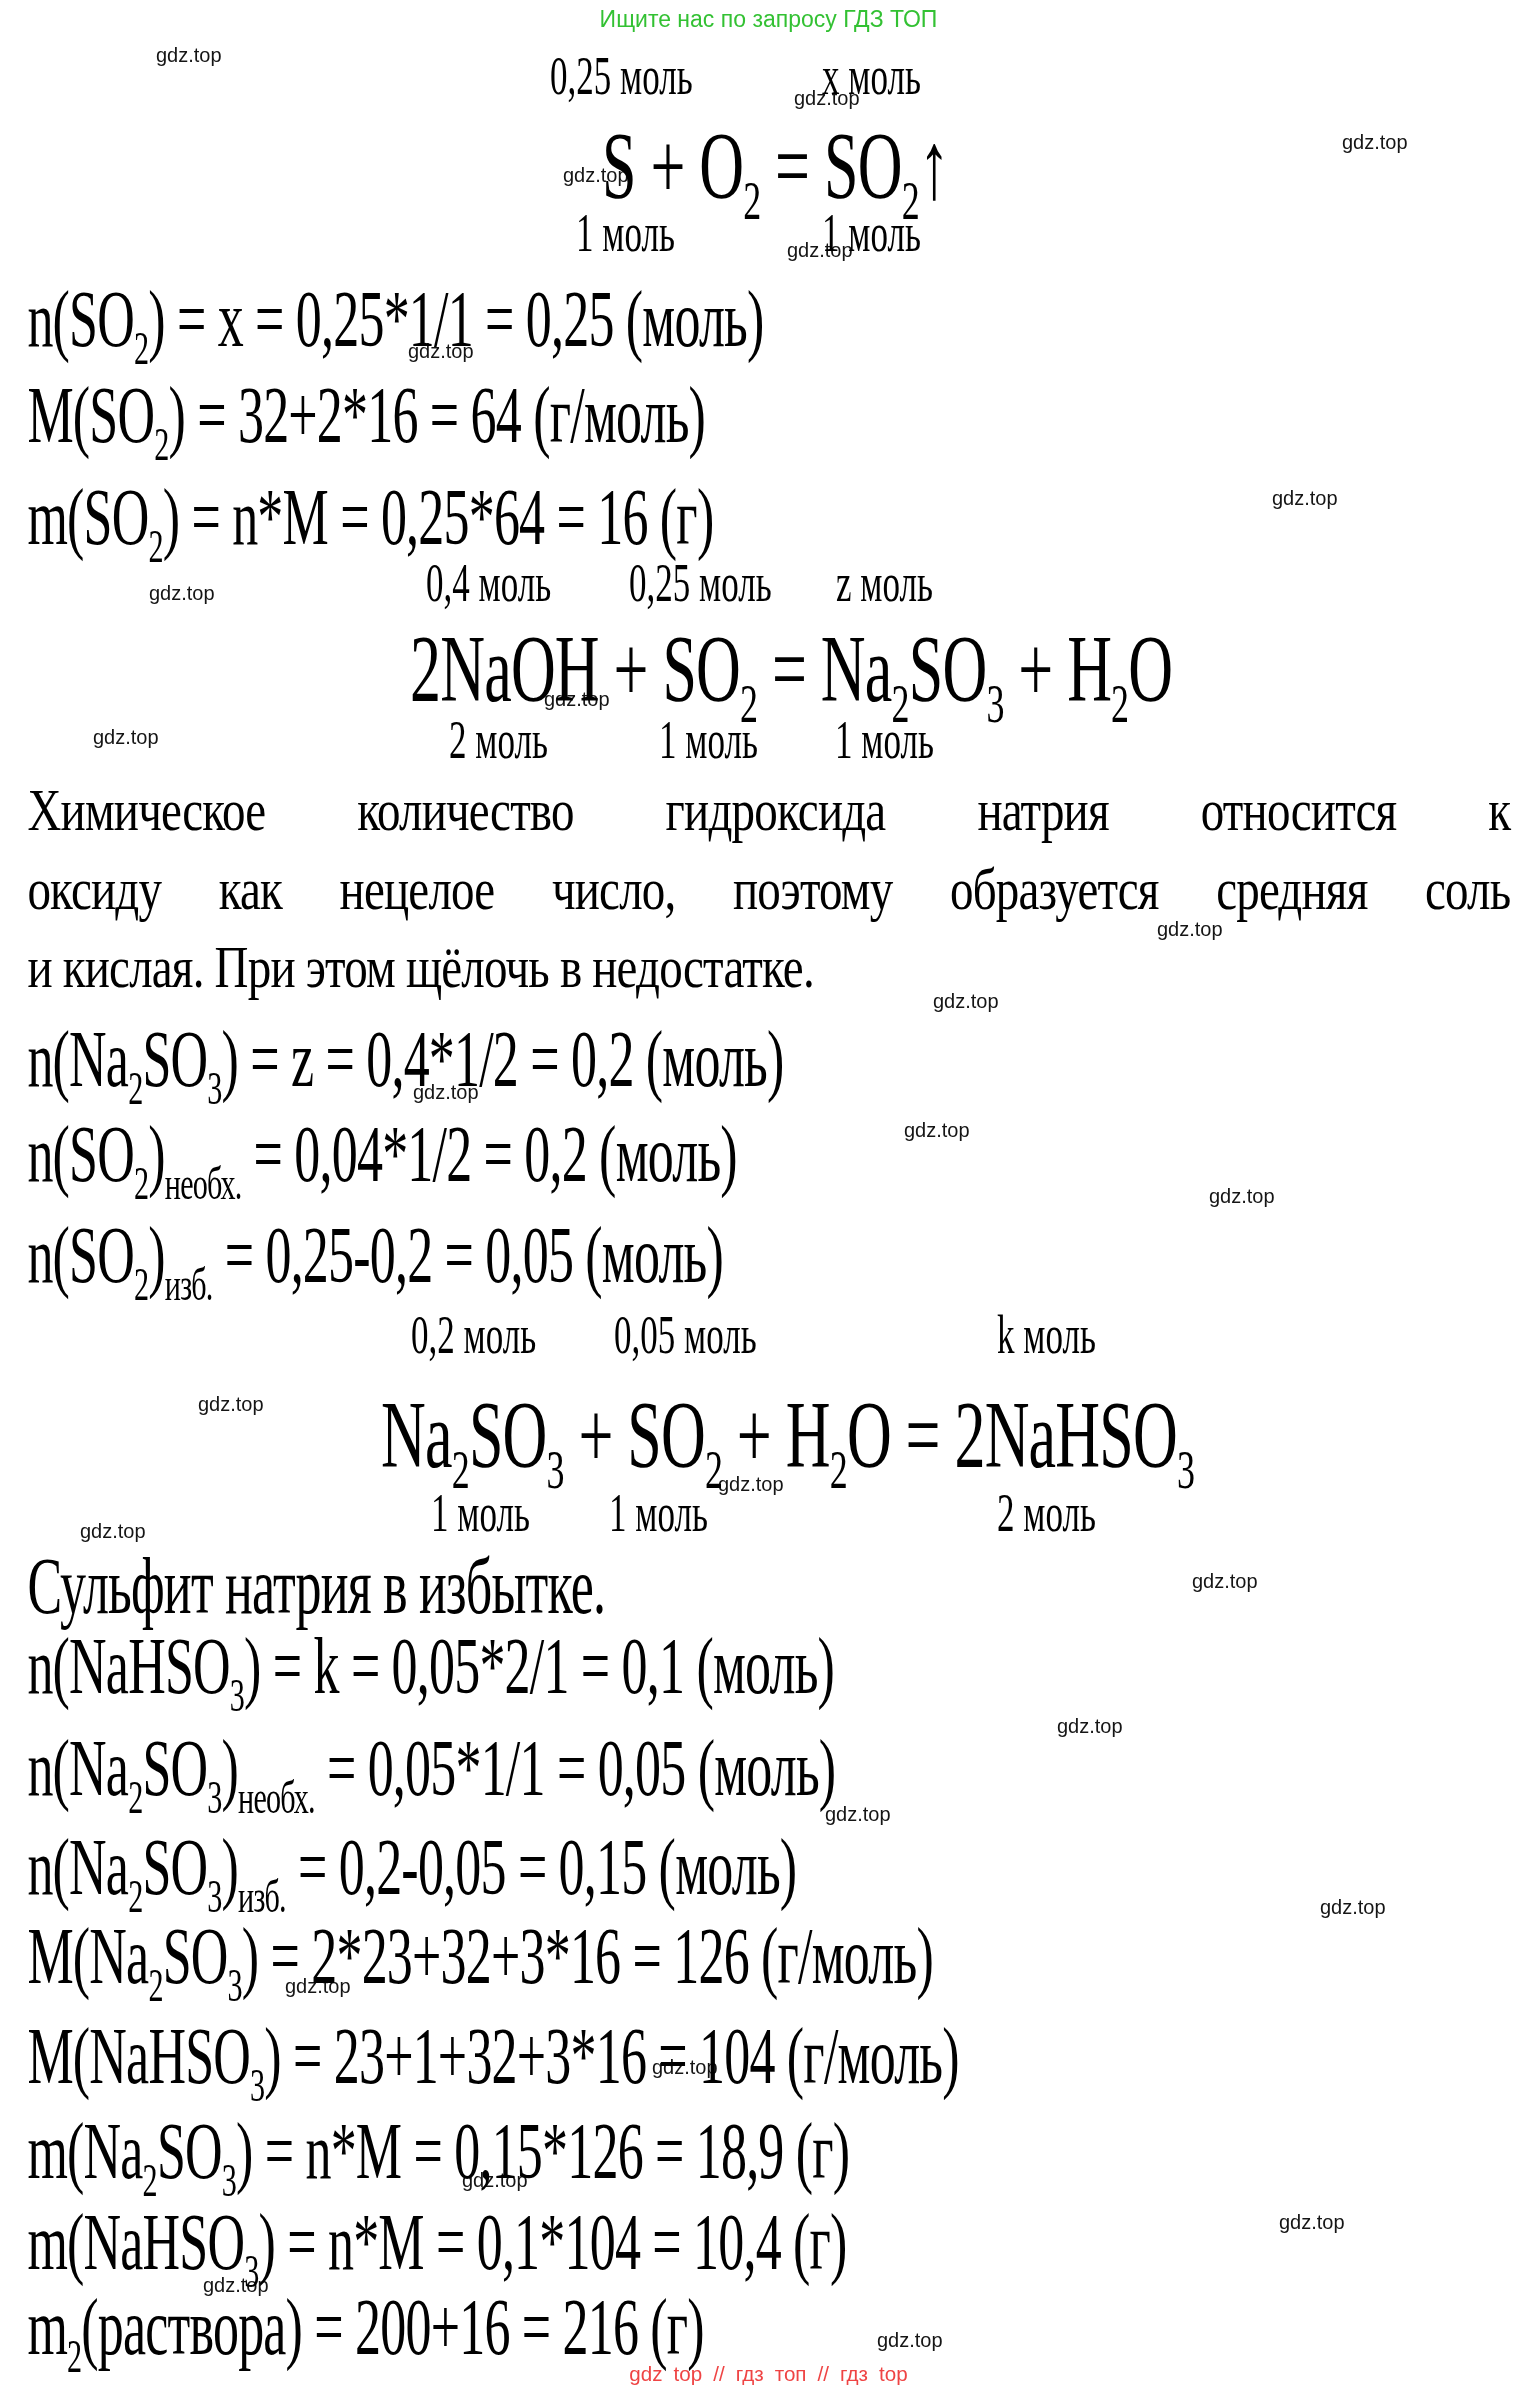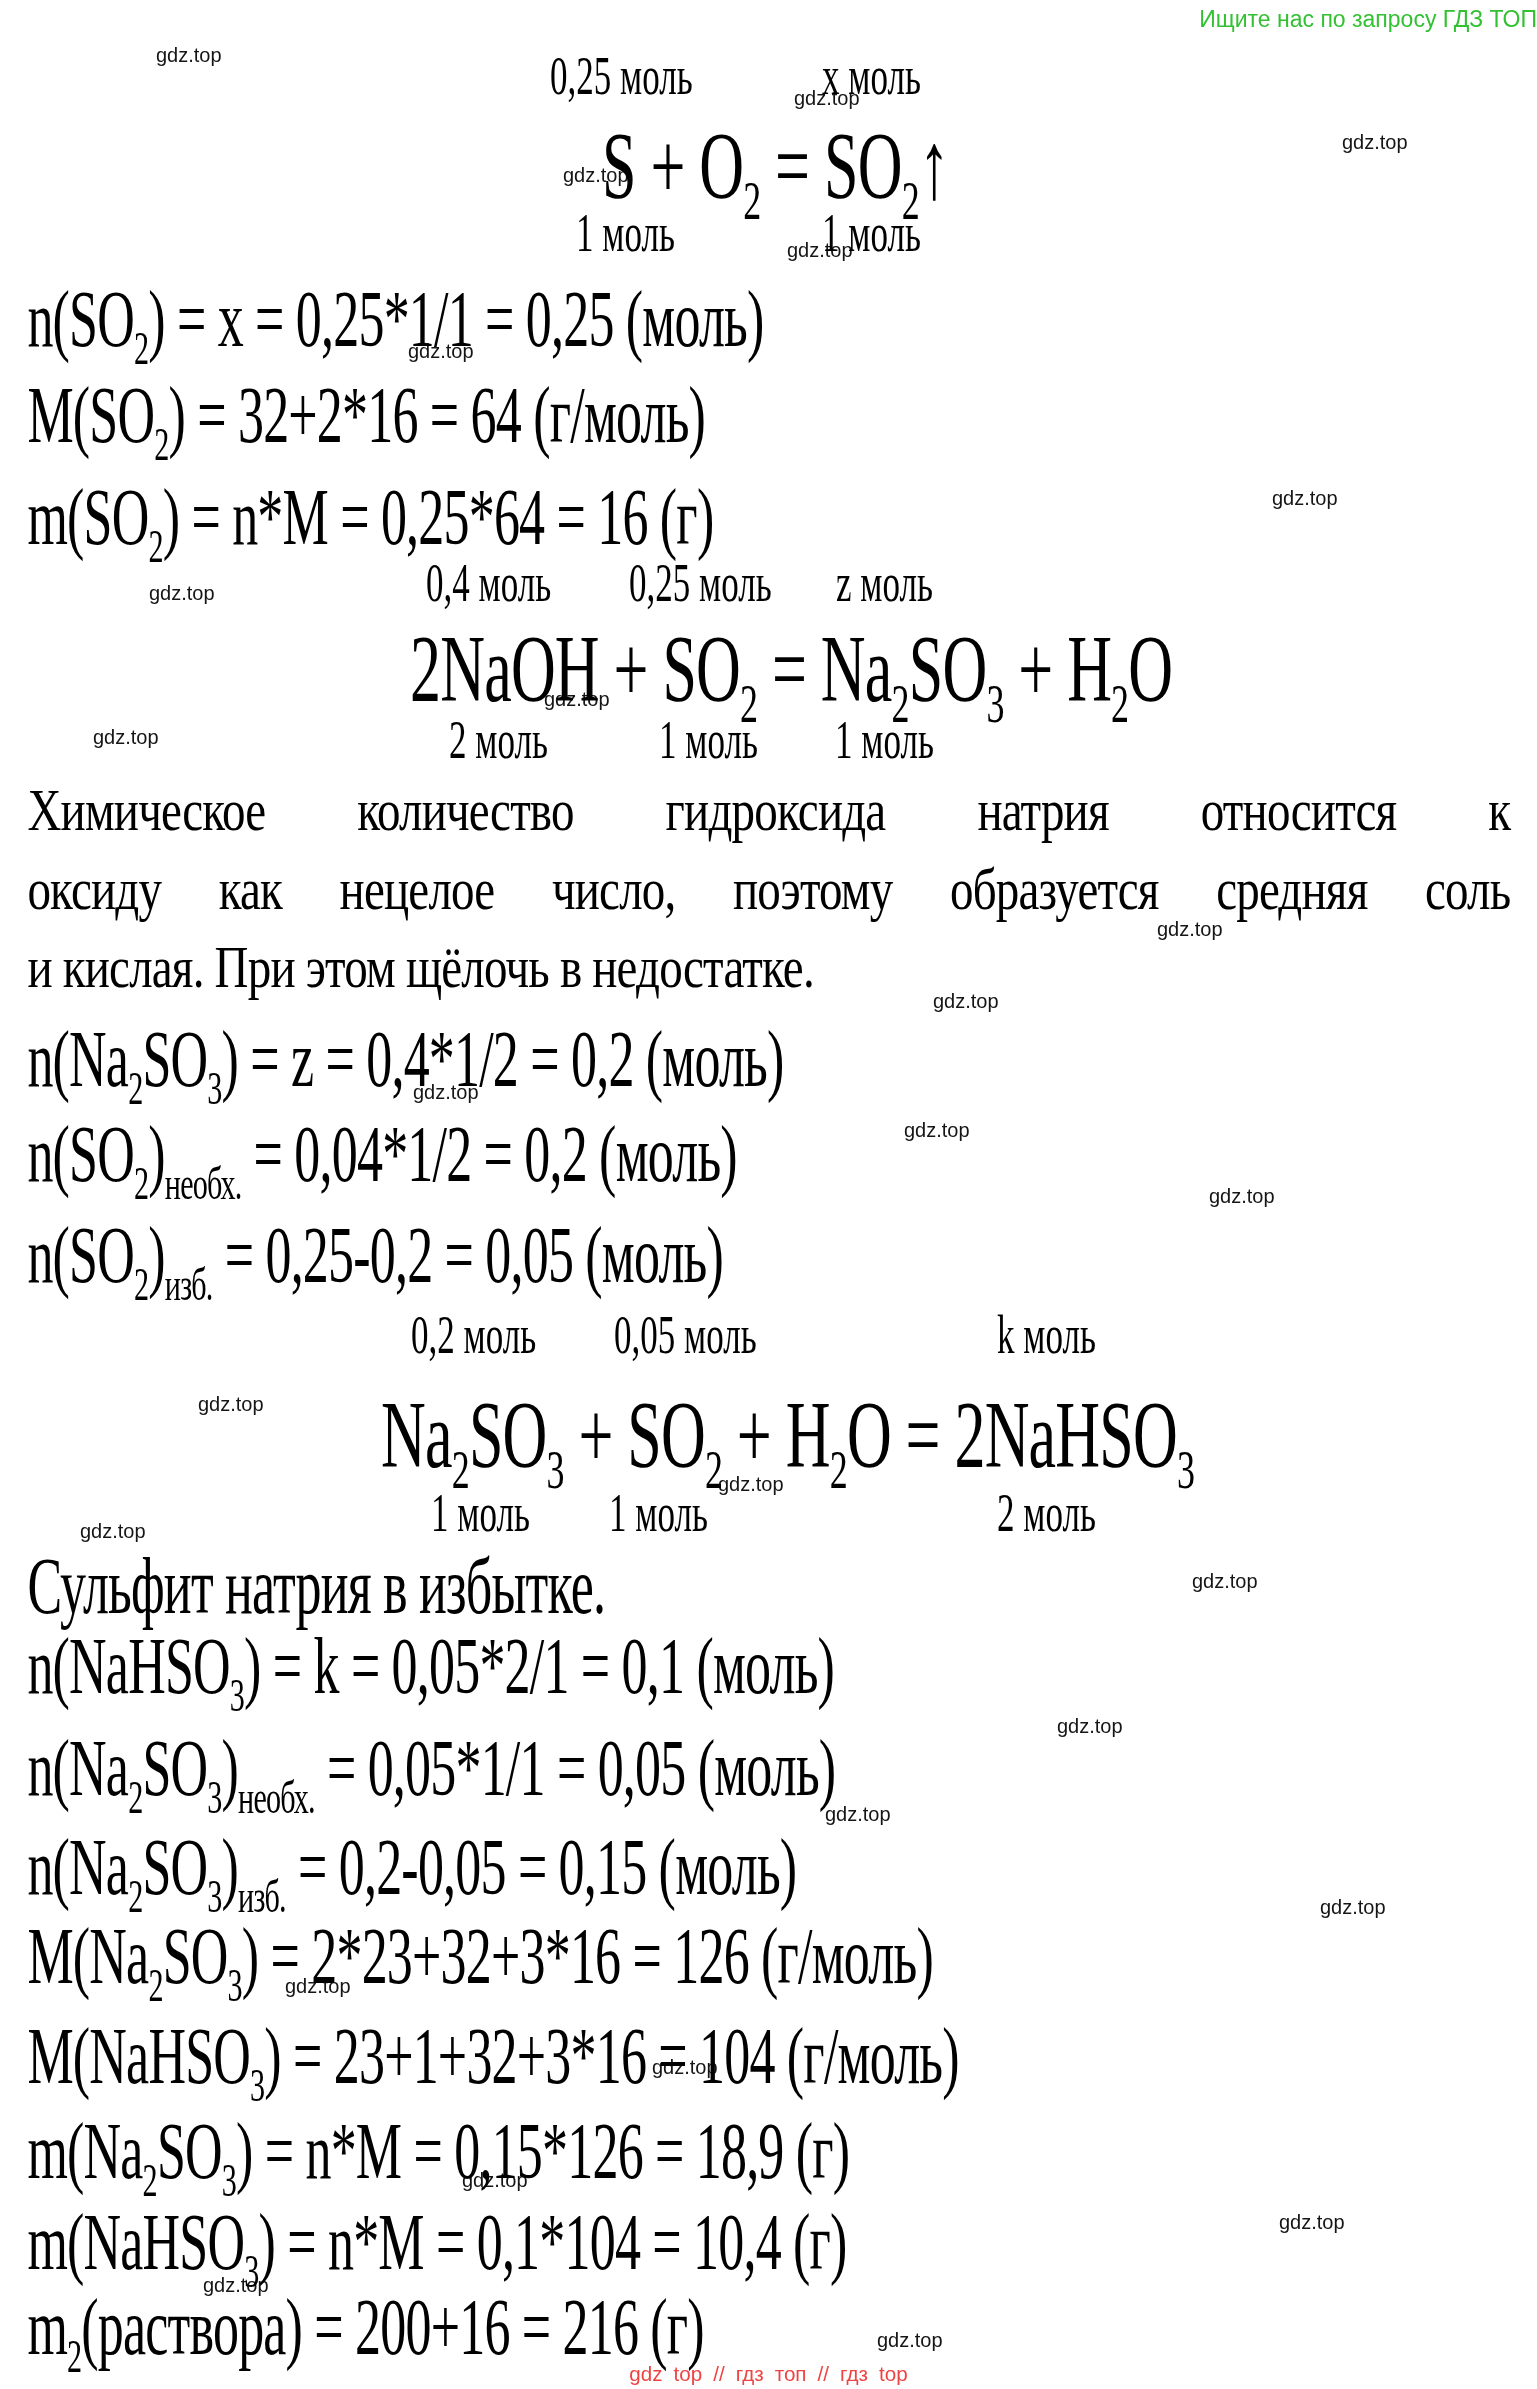--- a/index.html
+++ b/index.html
@@ -1,18 +1,18 @@
 <!DOCTYPE html>
 <html style="font-size:12.2px"><head>
 <meta charset="utf-8">
 <style>
   html,body{margin:0;padding:0;background:#ffffff;}
   .page{position:relative;width:1537px;height:2389px;background:#fff;overflow:hidden;
         font-family:"Liberation Serif",serif;color:#000;}
-  .banner{position:absolute;top:6.1px;left:0;width:100%;text-align:right;
+  .banner{position:absolute;top:6.1px;left:0;width:100%;text-align:center;
           font-family:"Liberation Sans",sans-serif;font-size:23px;}
   .footer{position:absolute;top:2362px;left:0;width:100%;text-align:center;
           font-family:"Liberation Sans",sans-serif;font-size:20.6px;word-spacing:5.3px;}
   .wm{position:absolute;font-family:"Liberation Sans",sans-serif;font-size:20px;
       color:#151515;white-space:nowrap;}
   .s{transform:scaleY(1.55);transform-origin:0 0;}
   .lbl{position:absolute;font-size:35px;white-space:nowrap;}
   .eq{position:absolute;font-size:62px;white-space:nowrap;letter-spacing:-0.8px;}
   .f{position:absolute;font-size:52px;white-space:nowrap;letter-spacing:-0.8px;}
   .para{position:absolute;width:1483px;font-size:47px;text-align:justify;text-align-last:justify;

